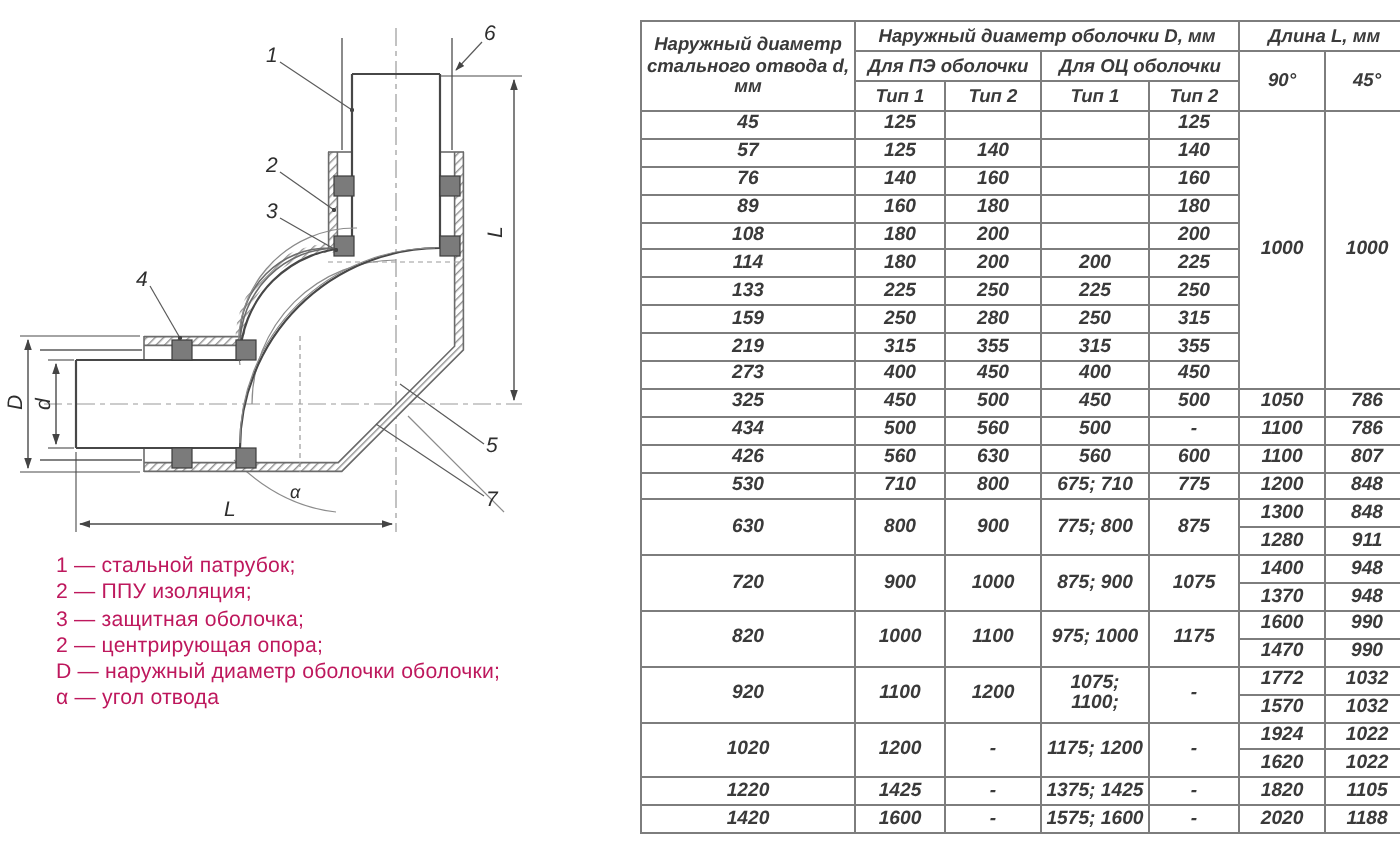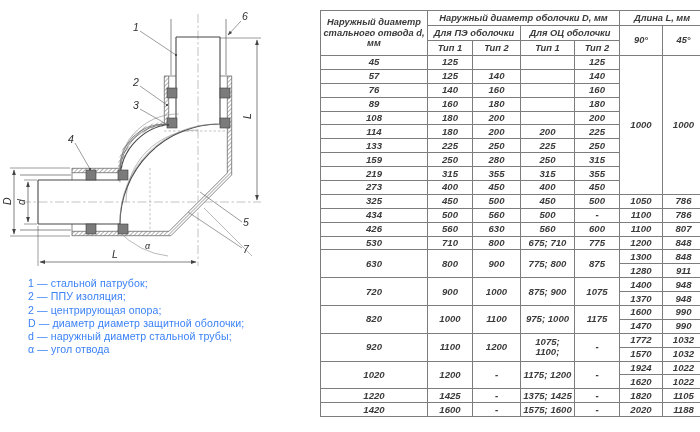--- a/index.html
+++ b/index.html
@@ -3,21 +3,21 @@
 <meta charset="utf-8">
 <style>
   html,body{margin:0;padding:0;background:#fff;}
   #page{position:relative;width:700px;height:432px;background:#fff;overflow:hidden;
         font-family:"Liberation Sans","DejaVu Sans",sans-serif;}
 
   
   #drawing{position:absolute;left:0;top:4px;width:302px;height:268px;}
 
   
-  #legend{position:absolute;left:28px;top:277px;width:280px;color:#3b82f6;}
+  #legend{position:absolute;left:28px;top:277px;width:280px;color:#be185d;}
   .legend-line{font-size:10.6px;line-height:13.3px;white-space:nowrap;letter-spacing:.1px;}
 
   
   #spec-table-wrap{position:absolute;left:320px;top:10px;font-style:italic;}
   table.spec{border-collapse:collapse;table-layout:fixed;width:384px;}
   table.spec th,table.spec td{
     border:1px solid #7d7d7d;color:#3a3a3a;text-align:center;vertical-align:middle;
     padding:0 1px;overflow:hidden;}
   table.spec th{font-size:9.3px;font-weight:bold;line-height:1.15;height:14px;}
   table.spec td{font-size:9.6px;font-weight:bold;height:12.9px;line-height:1.05;}
@@ -137,23 +137,23 @@
       <text x="112" y="254">L</text>
       <text x="11" y="201" transform="rotate(-90 11 201)">D</text>
       <text x="25" y="201" transform="rotate(-90 25 201)">d</text>
       <text x="145" y="245" font-size="9">α</text>
     </g>
   </svg>
 
   <div id="legend">
       <div class="legend-line">1 — стальной патрубок;</div>
       <div class="legend-line">2 — ППУ изоляция;</div>
+      <div class="legend-line">3 — защитная оболочка;</div>
       <div class="legend-line">2 — центрирующая опора;</div>
-      <div class="legend-line">D — диаметр диаметр защитной оболочки;</div>
-      <div class="legend-line">d — наружный диаметр стальной трубы;</div>
+      <div class="legend-line">D — наружный диаметр оболочки оболочки;</div>
       <div class="legend-line">α — угол отвода</div>
     </div>
 
   <div id="spec-table-wrap">
     <table class="spec">
       <colgroup>
         <col class="c-d">
           <col class="c-pe1">
           <col class="c-pe2">
         <col class="c-oc1">

